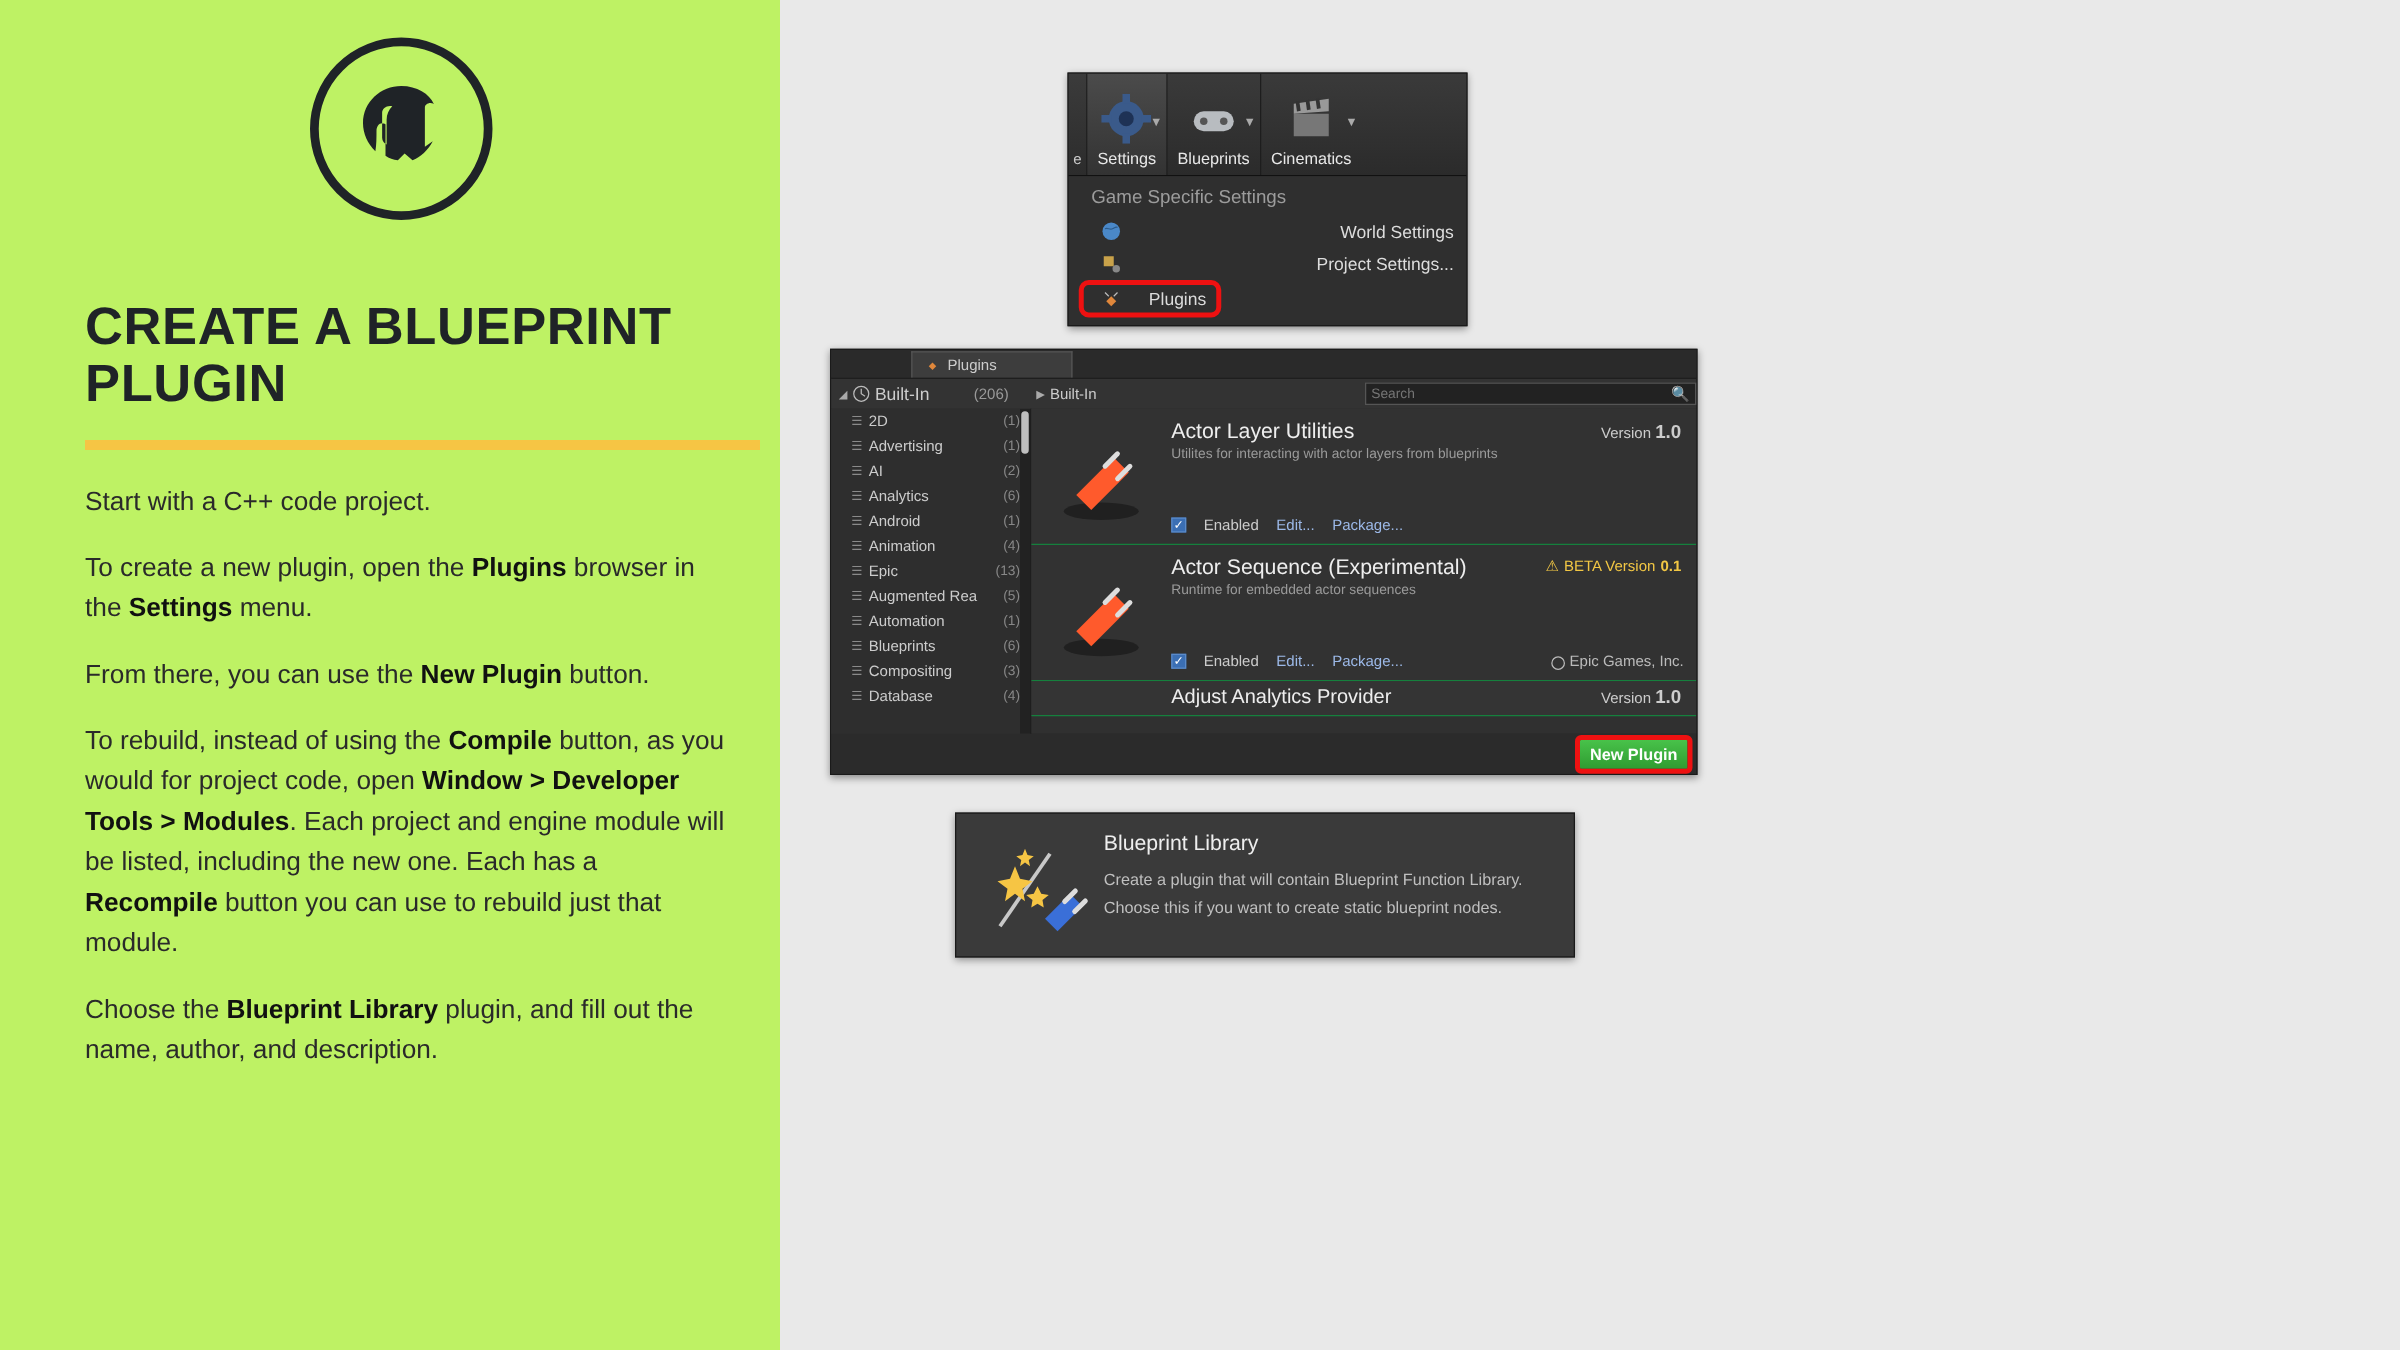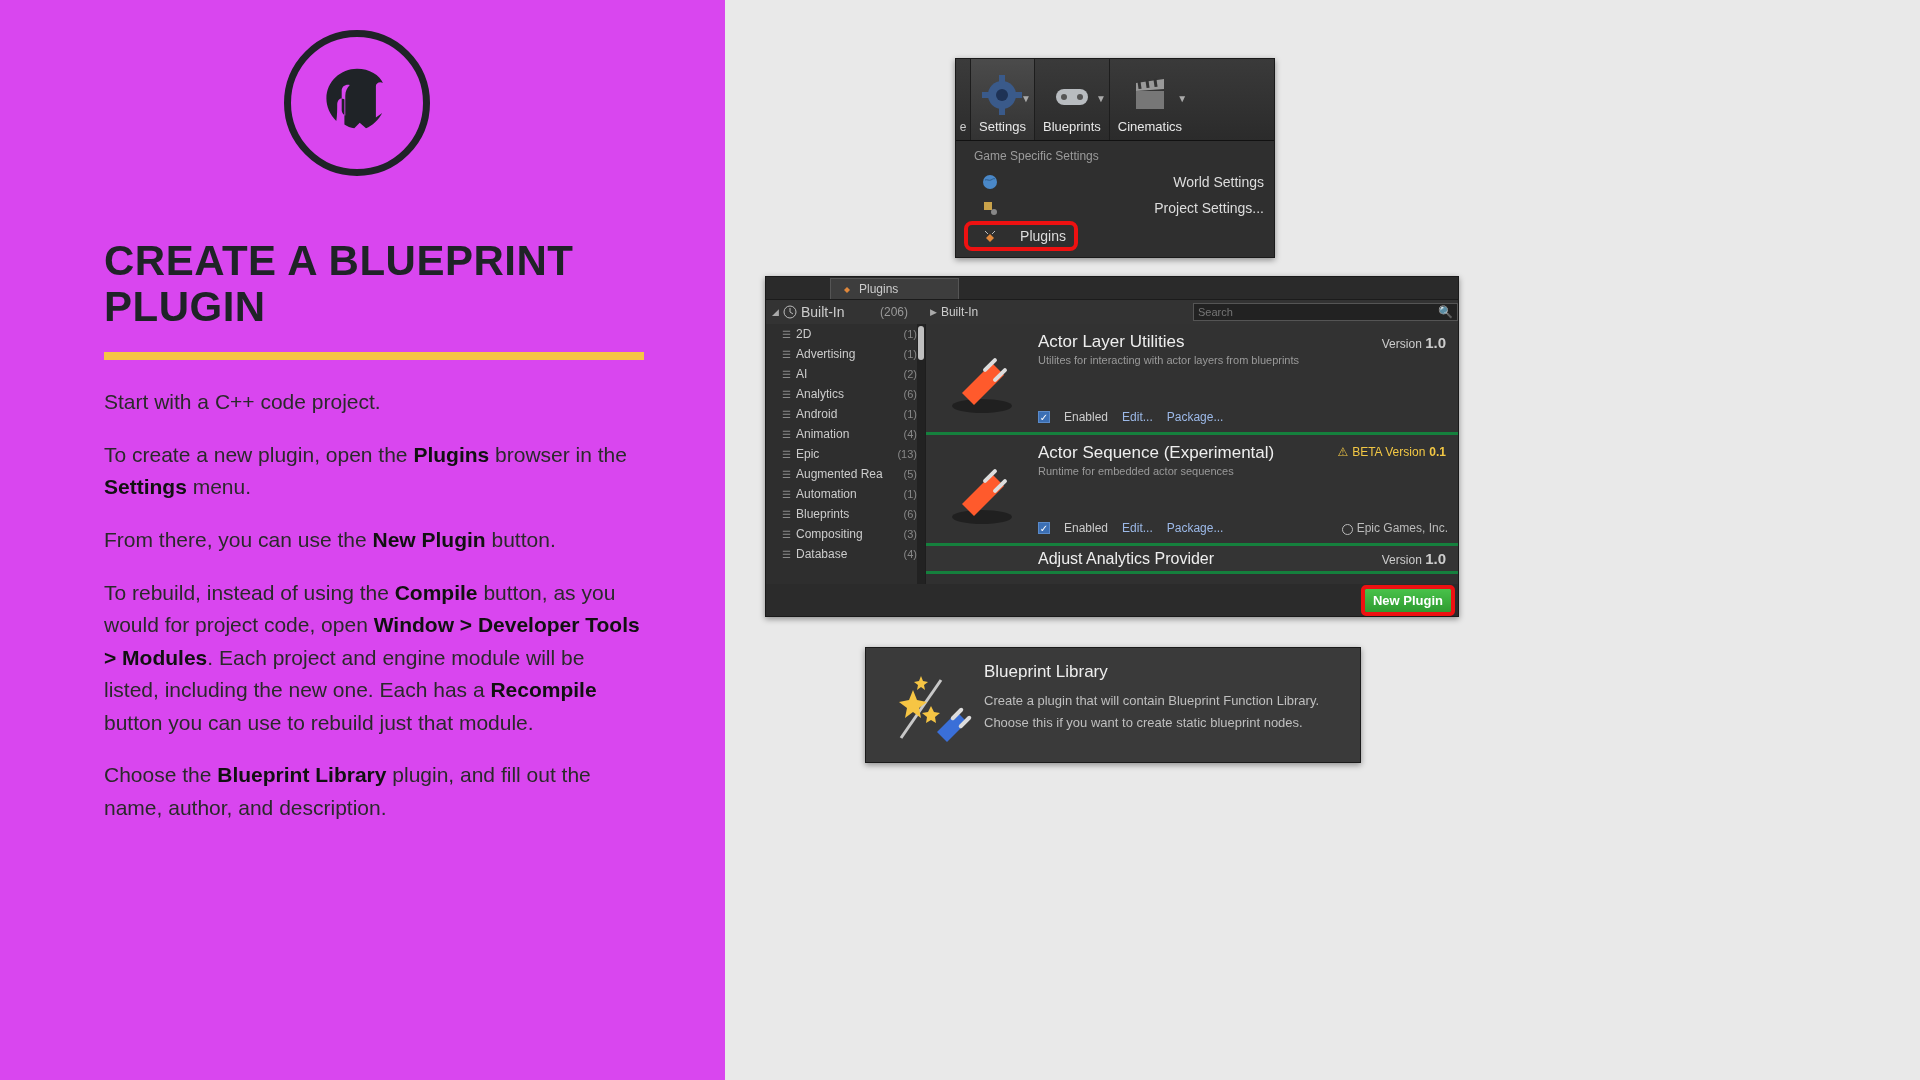--- a/index.html
+++ b/index.html
@@ -1,18 +1,18 @@
 <!DOCTYPE html>
 <html><head>
 <meta charset="utf-8">
 <style>
   * { box-sizing: border-box; margin: 0; padding: 0; }
   html, body { width: 1920px; height: 1080px; font-family: Arial, Helvetica, sans-serif; background: #fff; overflow: hidden; }
   .page { display: flex; width: 100%; height: 100%; }
-  .left-col { width: 725px; background: #d946ef; padding: 30px 40px 30px 104px; }
+  .left-col { width: 624px; background: #bef264; padding: 30px 40px 30px 68px; }
   .right-col { flex: 1; background: #e9e9e9; padding: 58px 40px 40px 40px; position: relative; }
 
   
   .ue-logo { width: 146px; height: 146px; border: 7px solid #1f2327; border-radius: 50%; display: flex; align-items: center; justify-content: center; margin-left: 180px; margin-top: 0; margin-bottom: 62px; }
   .ue-logo svg { width: 90px; height: 90px; }
   .title { font-size: 42px; font-weight: 700; color: #1f2327; line-height: 1.1; letter-spacing: .5px; }
   .title-rule { height: 8px; background: #f6c544; margin: 22px 0 26px 0; width: 540px; }
   .body-text p { font-size: 21px; color: #2a2a2a; line-height: 1.55; margin-bottom: 20px; max-width: 540px; }
   .body-text b { font-weight: 700; color: #111; }
 
@@ -23,21 +23,21 @@
   .shot1 { width: 320px; margin-left: 190px; margin-bottom: 18px; }
   .toolbar1 { display: flex; align-items: stretch; height: 82px; background: linear-gradient(#3a3a3a,#2b2b2b); border-bottom: 1px solid #111; overflow: hidden; }
   .tb-edge { width: 14px; background: linear-gradient(#3b3b3b,#2c2c2c); display:flex; align-items:flex-end; justify-content:center; color:#ccc; font-size:12px; padding-bottom:6px;}
   .tb-btn { flex: 0 0 auto; display: flex; flex-direction: column; align-items: center; justify-content: flex-end; padding: 6px 8px 6px 8px; position:relative; }
   .tb-btn .tb-icon { width: 40px; height: 40px; margin-bottom: 4px; }
   .tb-btn .tb-caret { position:absolute; right:3px; top:34px; color:#aaa; font-size:10px;}
   .tb-btn span.lbl { color: #e8e8e8; font-size: 13px; }
   .tb-btn.sel { background: linear-gradient(#4b4b4b,#333); }
   .sep-v { width:1px; background:#1d1d1d; }
   .dropdown1 { background:#2f2f2f; padding:4px 0 6px 0; }
-  .dd-header { color:#9c9c9c; font-size:12px; padding:4px 10px 6px 18px; font-style: normal; }
+  .dd-header { color:#9c9c9c; font-size:15px; padding:4px 10px 6px 18px; font-style: normal; }
   .dd-item { display:flex; align-items:center; gap:8px; color:#ddd; font-size:14px; padding:5px 10px 5px 26px;justify-content:space-between; }
   .dd-item .ico { width:16px; height:16px; }
   .dd-item.highlight { outline:4px solid #e11; outline-offset:-2px; border-radius:6px; margin:2px 10px; padding:5px 10px 5px 16px; width:110px;}
   .dd-item.highlight .ico { width:16px;height:16px;}
 
   
   .shot2 { width: 694px; margin-left: 0; position: relative; }
   .mac-traffic { display:flex; gap:6px; padding:6px 8px; background:#2a2a2a; border-bottom:1px solid #1b1b1b; }
   .mac-dot { width:10px; height:10px; border-radius:50%; }
   .red{background:#ff5f57;} .yel{background:#febc2e;} .grn{background:#28c840;}
@@ -58,21 +58,21 @@
 
   .plugins-body { display:flex; height:260px; background:#303030; }
   .sidebar { width:160px; background:#2e2e2e; overflow:hidden; position:relative; border-right:1px solid #1e1e1e;}
   .side-row { display:flex; align-items:center; color:#ccc; font-size:12px; padding:3px 8px 3px 16px; gap:6px;}
   .side-row .cnt{margin-left:auto;color:#888;font-size:11px;}
   .side-row .gly{color:#8a8a8a;font-size:10px;letter-spacing:-1px;}
   .side-scroll { position:absolute; right:0; top:0; bottom:0; width:8px; background:#222;}
   .side-scroll .thumb{position:absolute;left:1px; top:2px; width:6px; height:34px; background:#bfbfbf; border-radius:3px;}
 
   .plugin-list { flex:1; overflow:hidden; }
-  .plugin-item { display:flex; gap:10px; padding:8px 10px; border-bottom:3px solid #15803d; background:#323232; position:relative;}
+  .plugin-item { display:flex; gap:10px; padding:8px 10px; border-bottom:1px solid #15803d; background:#323232; position:relative;}
   .plugin-item.short{height:28px; padding:4px 10px; background:#343434;}
   .plug-icon { width:92px; height:92px; display:flex;align-items:center;justify-content:center; flex-shrink:0;}
   .plug-icon svg{width:80px;height:80px;}
   .plug-meta { flex:1; display:flex; flex-direction:column; }
   .plug-title { color:#eee; font-size:17px; margin-bottom:2px;}
   .plug-desc { color:#9a9a9a; font-size:11px; }
   .plug-version { color:#ccc; font-size:12px; position:absolute; right:12px; top:10px;}
   .plug-version b{font-size:15px;}
   .plug-beta { color:#f2c744; font-size:12px; position:absolute; right:12px; top:10px; display:flex; align-items:center; gap:4px;}
   .plug-beta .warn{color:#f2c744;}

